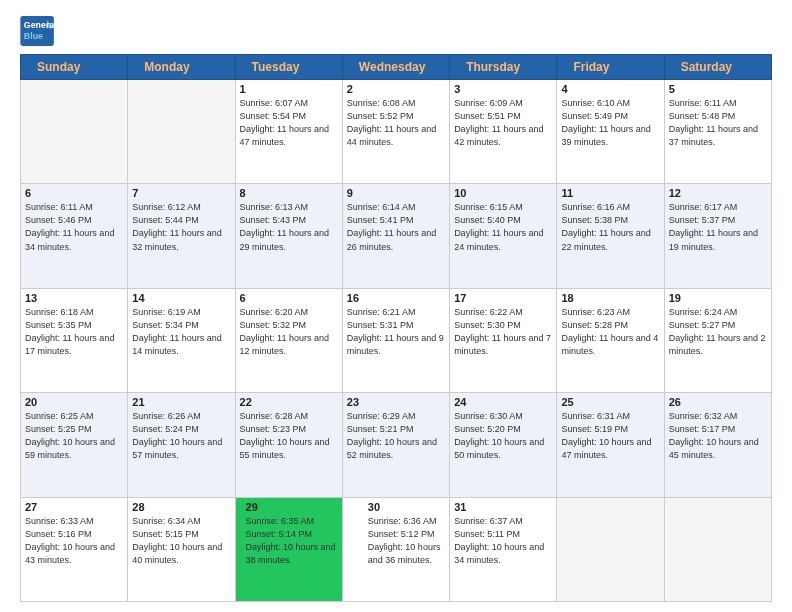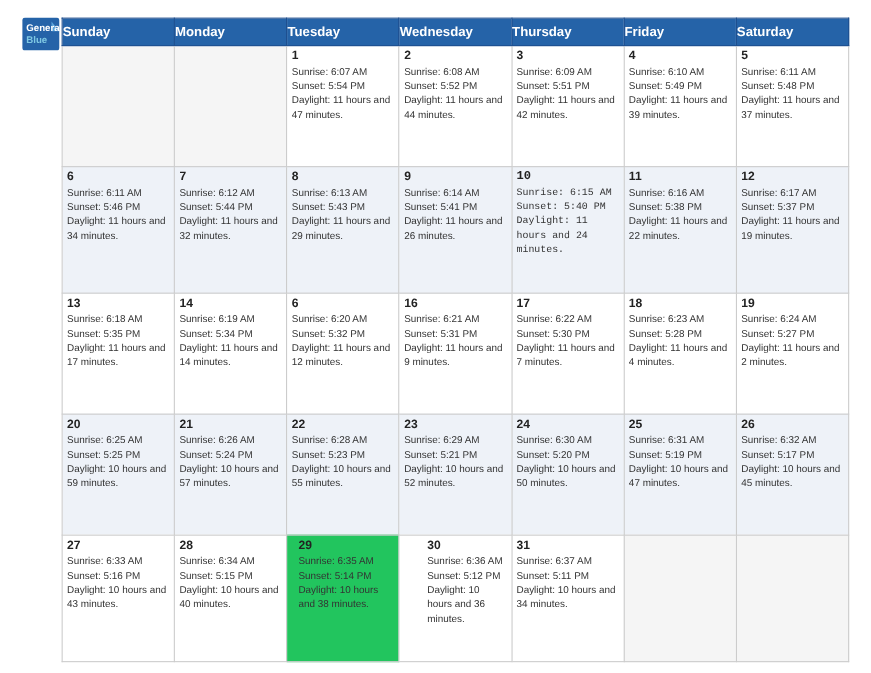--- a/index.html
+++ b/index.html
@@ -8,20 +8,21 @@
       background: #fff;
       width: 792px;
       height: 612px;
       overflow: hidden;
     }
     .page {
       width: 792px;
       height: 612px;
       padding: 16px 20px 10px 20px;
       display: flex;
+      flex-direction: column;
     }
     .header {
       display: flex;
       align-items: flex-start;
       justify-content: space-between;
       margin-bottom: 8px;
     }
     .logo {
       display: flex;
       align-items: center;
@@ -47,24 +48,24 @@
     }
     .calendar {
       flex: 1;
       border: 1px solid #ccc;
       border-collapse: collapse;
       width: 100%;
       table-layout: fixed;
     }
     .calendar th {
       background: #2563a8;
-      color: #ffffff;
+      color: #fdba74;
       font-size: 12px;
       font-weight: bold;
-      padding: 5px 0;
+      padding: 5px 16px;
       text-align: left;
       border: 1px solid #1e4f8f;
     }
     .calendar td {
       border: 1px solid #ccc;
       vertical-align: top;
       padding: 3px 4px;
       font-size: 9.5px;
       color: #222;
       height: 82px;
@@ -157,21 +158,21 @@
             <div class="day-detail">Sunrise: 6:12 AM<br>Sunset: 5:44 PM<br>Daylight: 11 hours and 32 minutes.</div>
           </td>
           <td style="background: rgb(238, 242, 248);">
             <span class="day-num">8</span>
             <div class="day-detail">Sunrise: 6:13 AM<br>Sunset: 5:43 PM<br>Daylight: 11 hours and 29 minutes.</div>
           </td>
           <td style="background: rgb(238, 242, 248);">
             <span class="day-num">9</span>
             <div class="day-detail">Sunrise: 6:14 AM<br>Sunset: 5:41 PM<br>Daylight: 11 hours and 26 minutes.</div>
           </td>
-          <td style="background: rgb(238, 242, 248); font-family: Liberation Mono, monospace;">
+          <td style="background: rgb(238, 242, 248);">
             <span class="day-num">10</span>
             <div class="day-detail">Sunrise: 6:15 AM<br>Sunset: 5:40 PM<br>Daylight: 11 hours and 24 minutes.</div>
           </td>
           <td style="background: rgb(238, 242, 248);">
             <span class="day-num">11</span>
             <div class="day-detail">Sunrise: 6:16 AM<br>Sunset: 5:38 PM<br>Daylight: 11 hours and 22 minutes.</div>
           </td>
           <td style="background: rgb(238, 242, 248);">
             <span class="day-num">12</span>
             <div class="day-detail">Sunrise: 6:17 AM<br>Sunset: 5:37 PM<br>Daylight: 11 hours and 19 minutes.</div>

